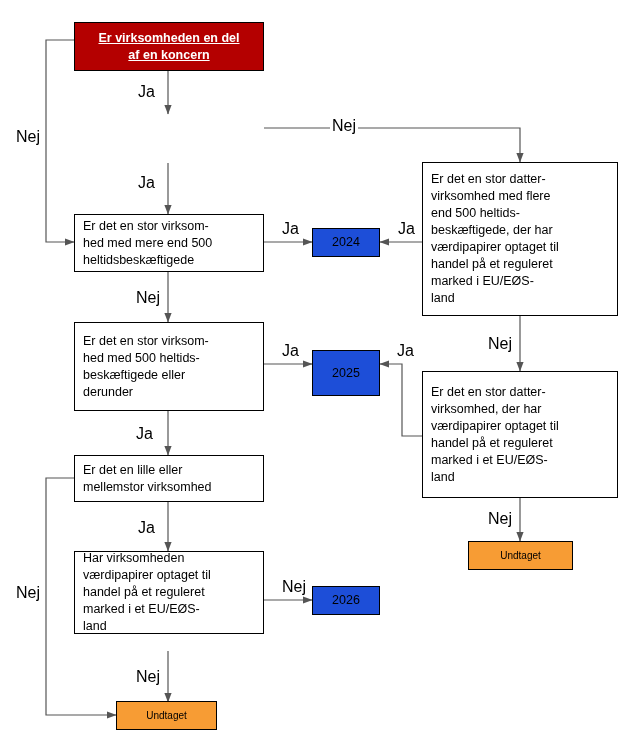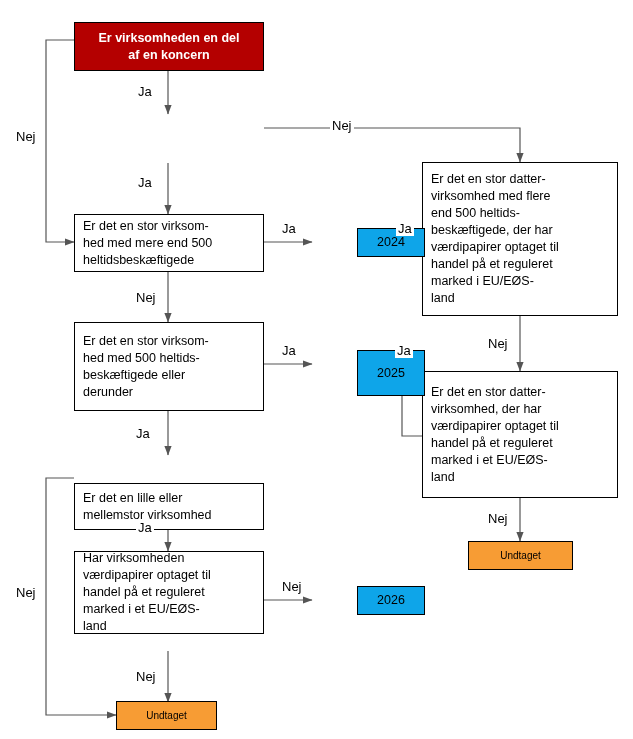--- a/index.html
+++ b/index.html
@@ -33,37 +33,36 @@
     white-space: pre-line;
   }
   .node.start {
     background: #b40000;
     color: #ffffff;
     font-weight: bold;
     text-align: center;
     justify-content: center;
   }
   .node.year {
-    background: #0ea5e9;
+    background: #1d4ed8;
     color: #000000;
     text-align: center;
     justify-content: center;
     font-size: 12.5px;
-    margin-left: 45px;
   }
   .node.exempt {
     background: #f79c34;
     color: #000000;
     text-align: center;
     justify-content: center;
     font-size: 10px;
   }
   .edge-label {
     position: absolute;
-    font-size: 13px;
+    font-size: 16px;
     line-height: 14px;
     color: #000000;
     background: #ffffff;
     padding: 0 2px;
     white-space: nowrap;
   }
   svg.wires {
     position: absolute;
     left: 0;
     top: 0;
@@ -112,40 +111,40 @@
       <path d="M422,242 L380,242" marker-end="url(#arrow)"></path>
 
       <path d="M520,316 L520,371" marker-end="url(#arrow)"></path>
 
       <path d="M422,436 L402,436 L402,364 L380,364" marker-end="url(#arrow)"></path>
 
       <path d="M520,498 L520,541" marker-end="url(#arrow)"></path>
     </g>
   </svg>
 
-  <div class="node start" style="left:74px; top:22px; width:190px; height:49px;">
+  <div class="node start" style="left:74px; top:22px; width:190px; height:49px;text-decoration:underline;">
     <span>Er virksomheden en del
 af en koncern</span>
   </div>
 
 
   <div class="node" style="left:74px; top:214px; width:190px; height:58px;">
     <span>Er det en stor virksom-
 hed med mere end 500
 heltidsbeskæftigede</span>
   </div>
 
   <div class="node" style="left:74px; top:322px; width:190px; height:89px;">
     <span>Er det en stor virksom-
 hed med 500 heltids-
 beskæftigede eller
 derunder</span>
   </div>
 
-  <div class="node" style="left:74px; top:455px; width:190px; height:47px;margin-top:28px;">
+  <div class="node" style="left:74px; top:455px; width:190px; height:47px;">
     <span>Er det en lille eller
 mellemstor virksomhed</span>
   </div>
 
   <div class="node" style="left:74px; top:551px; width:190px; height:83px;">
     <span>Har virksomheden
 værdipapirer optaget til
 handel på et reguleret
 marked i et EU/EØS-
 land</span>

